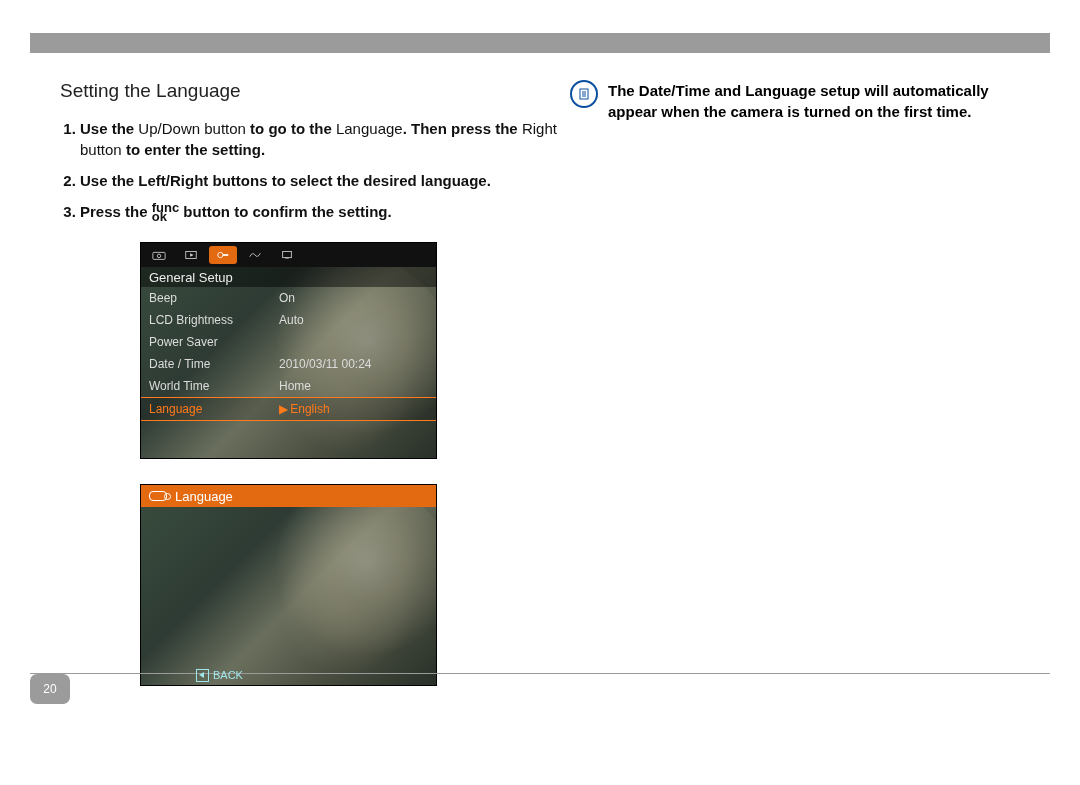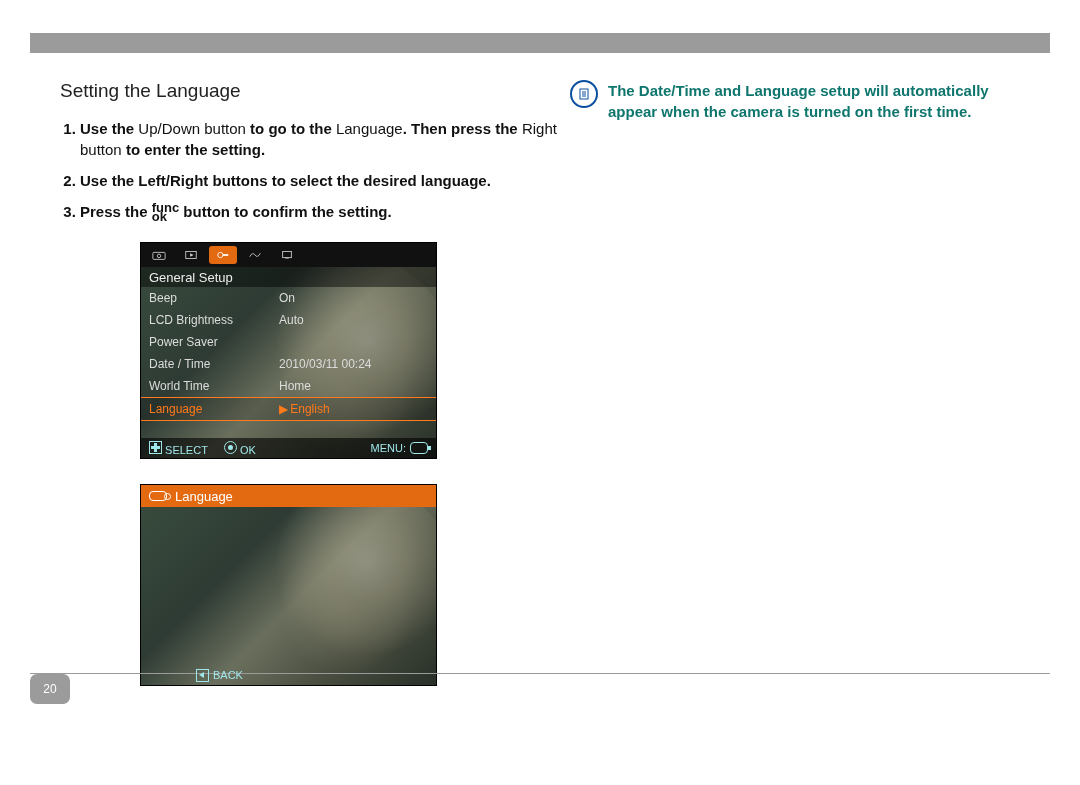--- a/index.html
+++ b/index.html
@@ -10,21 +10,21 @@
   .right-col{position:absolute;left:510px;top:0;width:460px;}
   .section-title{font-size:19px;font-weight:400;margin:0 0 8px 0;color:#222;}
   ol.steps{margin:16px 0 0 20px;padding:0;font-size:15px;line-height:1.4;font-weight:600;}
   ol.steps li{margin:0 0 10px 0;font-weight:600;}
   .mix{font-weight:400;}
   .funcok{display:inline-block;vertical-align:middle;font-size:13px;line-height:9px;position:relative;top:-1px;}
   .funcok .f{display:block;}
   .note-row{display:flex;gap:10px;}
   .note-icon{flex:0 0 24px;width:24px;height:24px;border:2px solid #0a4fa0;border-radius:50%;display:flex;align-items:center;justify-content:center;}
   .note-icon svg{width:14px;height:14px;}
-  .note-text{flex:1;font-size:15px;font-weight:700;line-height:1.4;color:#0f766e;}
+  .note-text{flex:1;font-size:15px;font-weight:700;line-height:1.4;color:#000000;}
   
   .lcd{width:295px;margin:20px 0 0 80px;font-family:Arial,Helvetica,sans-serif;color:#d0d0d0;font-size:12px;border:1px solid #000;background:linear-gradient(135deg,#3a4d3e 0%,#2e3b34 35%,#6a6f5d 55%,#4a4f41 75%,#283028 100%);position:relative;overflow:hidden;}
   .lcd .flower{position:absolute;right:-20px;top:10px;width:220px;height:220px;opacity:0.35;background:radial-gradient(circle at 60% 40%,#e8e2d0 0%,#c0b89c 20%,transparent 50%),radial-gradient(circle at 50% 60%,#a69c7f 0%,transparent 40%);border-radius:50%;pointer-events:none;}
   .lcd1{height:215px;}
   .tabbar{height:24px;background:#111;display:flex;align-items:center;padding:0 4px;gap:4px;position:relative;z-index:2;}
   .tab{width:28px;height:18px;border-radius:3px;display:flex;align-items:center;justify-content:center;color:#ccc;}
   .tab.active{background:#e46a12;color:#fff;}
   .tab svg{width:14px;height:14px;}
   .lcd-title-row{height:20px;padding:0 8px;display:flex;align-items:center;font-size:13px;color:#eee;background:rgba(0,0,0,.45);position:relative;z-index:2;}
   .lcd-rows{position:relative;z-index:2;}
@@ -129,28 +129,20 @@
             </div>
             <div class="lcd-row">
               <span class="lbl">World Time</span>
               <span class="val">Home</span>
             </div>
             <div class="lcd-row sel">
               <span class="lbl">Language</span>
               <span class="val"><span class="tri">▶</span>English</span>
             </div>
           </div>
-      <div class="lcd-footer">
-        <span><span class="cross"></span> <span>SELECT</span></span>
-        <span><span class="dot"></span> <span>OK</span></span>
-        <span class="menu-pill">
-              <span>MENU:</span>
-              <span class="pill-icn"></span>
-            </span>
-      </div>
     </div>
 
     <div class="lcd lcd2">
       <div class="flower" style="top:-10px;"></div>
       <div class="titlebar">
         <span class="key-icn"></span>
         <span>Language</span>
       </div>
       <div class="back-row">
         <span class="back-icn"></span>

